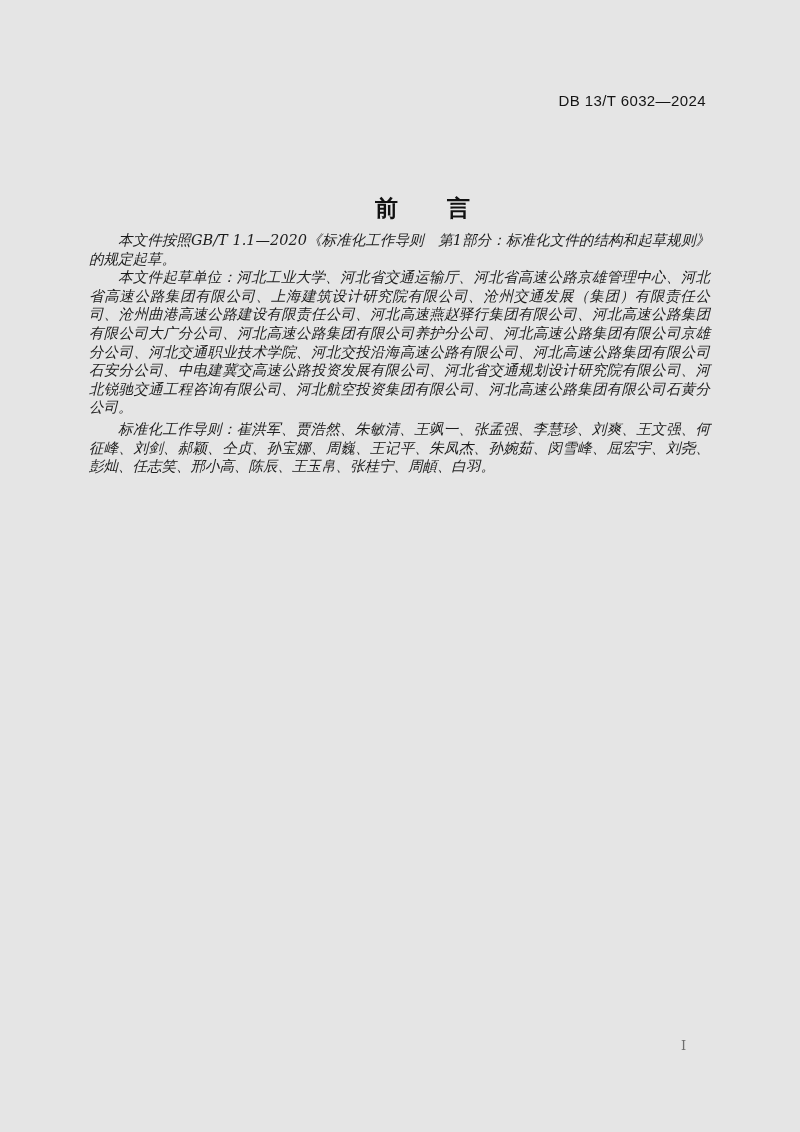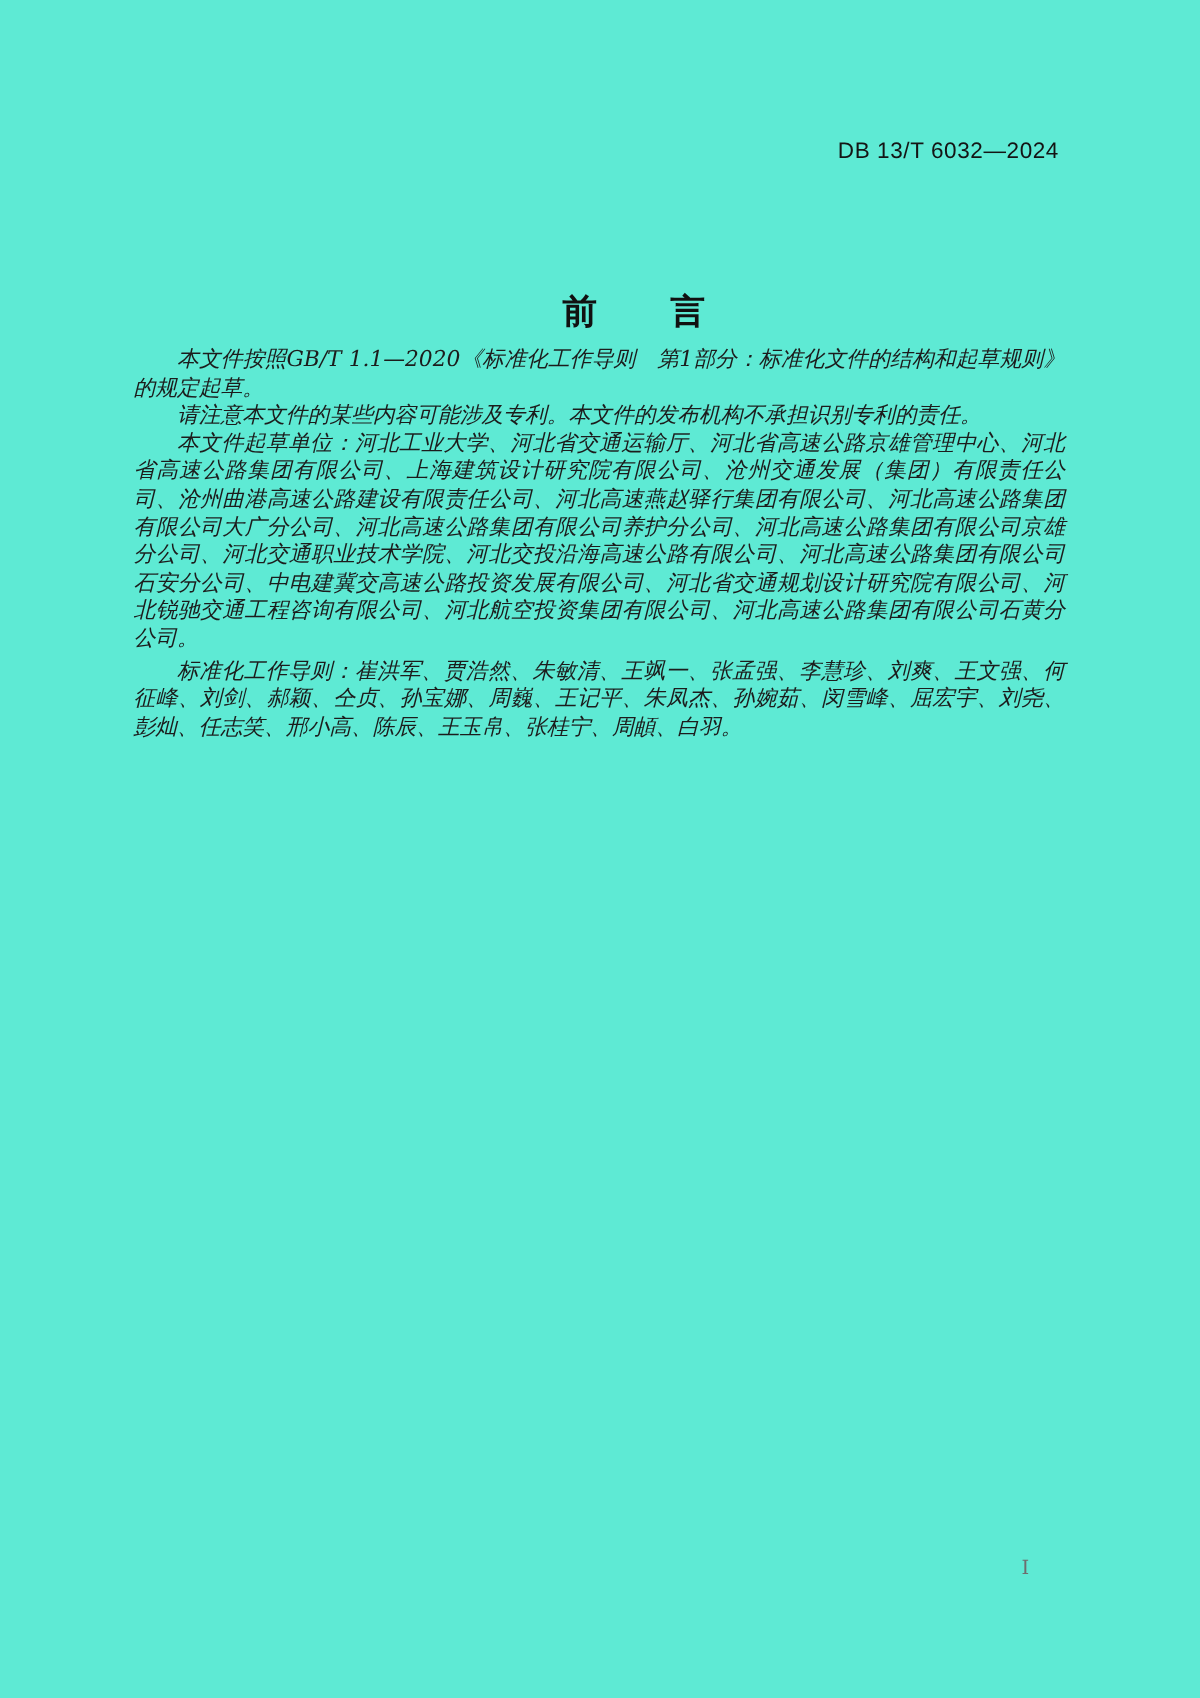--- a/index.html
+++ b/index.html
@@ -11,21 +11,21 @@
       width: 800px;
       height: 1132px;
       position: relative;
       overflow: hidden;
       font-family: "DejaVu Serif", "Liberation Serif", serif;
       color: #1c1c1c;
     }
     .page {
       position: absolute;
       inset: 0;
-      background: #5eead4;
+      background: #e5e5e5;
     }
     .header-code {
       position: absolute;
       top: 92px;
       right: 94px;
       font-family: "Liberation Sans", "DejaVu Sans", sans-serif;
       font-size: 15px;
       font-weight: 500;
       letter-spacing: 0.4px;
       color: #141414;
@@ -80,20 +80,19 @@
 <body>
 
 <div class="page">
 
   <div class="header-code">DB 13/T 6032—2024</div>
 
   <h1 class="doc-title">前　　言</h1>
 
   <div class="content">
     <p>本文件按照GB/T 1.1—2020《标准化工作导则　第1部分：标准化文件的结构和起草规则》的规定起草。</p>
-    <p>请注意本文件的某些内容可能涉及专利。本文件的发布机构不承担识别专利的责任。</p>
     <p>本文件起草单位：河北工业大学、河北省交通运输厅、河北省高速公路京雄管理中心、河北省高速公路集团有限公司、上海建筑设计研究院有限公司、沧州交通发展（集团）有限责任公司、沧州曲港高速公路建设有限责任公司、河北高速燕赵驿行集团有限公司、河北高速公路集团有限公司大广分公司、河北高速公路集团有限公司养护分公司、河北高速公路集团有限公司京雄分公司、河北交通职业技术学院、河北交投沿海高速公路有限公司、河北高速公路集团有限公司石安分公司、中电建冀交高速公路投资发展有限公司、河北省交通规划设计研究院有限公司、河北锐驰交通工程咨询有限公司、河北航空投资集团有限公司、河北高速公路集团有限公司石黄分公司。</p>
     <p class="drafters">标准化工作导则：崔洪军、贾浩然、朱敏清、王飒一、张孟强、李慧珍、刘爽、王文强、何征峰、刘剑、郝颖、仝贞、孙宝娜、周巍、王记平、朱凤杰、孙婉茹、闵雪峰、屈宏宇、刘尧、彭灿、任志笑、邢小高、陈辰、王玉帛、张桂宁、周頔、白羽。</p>
   </div>
 
   <div class="page-number">I</div>
 
 </div>
 
 </body></html>

